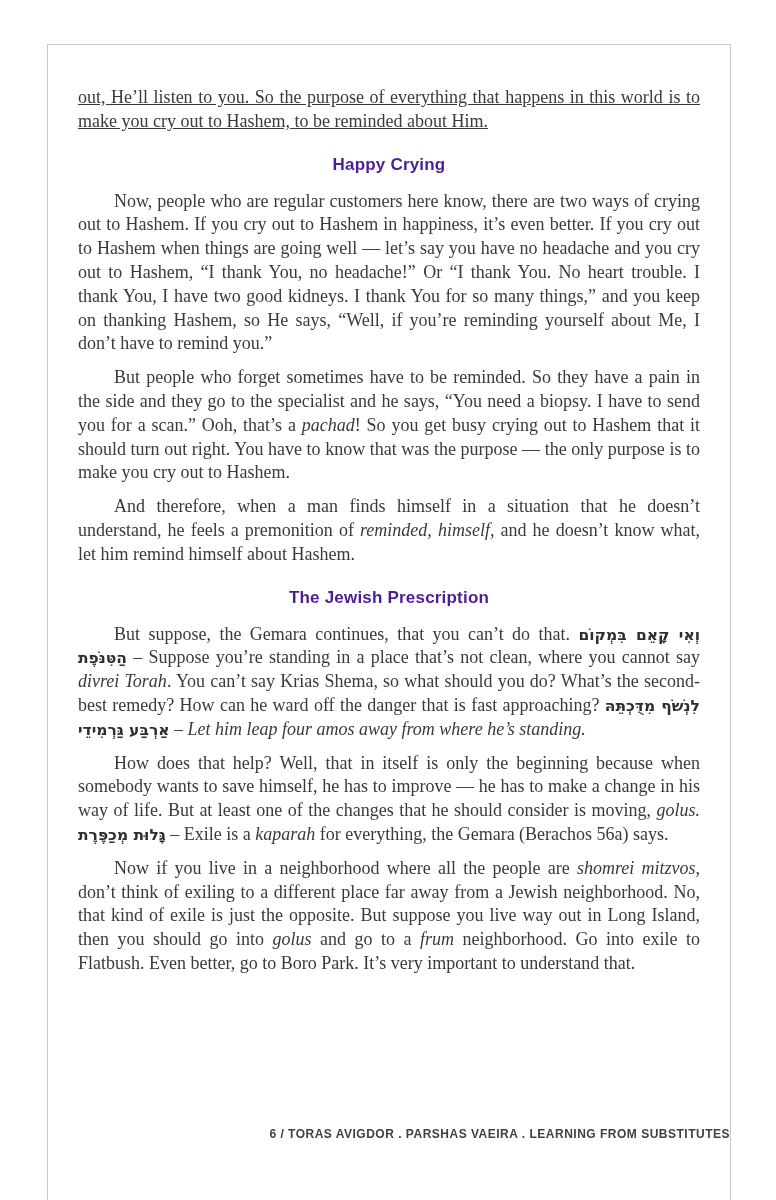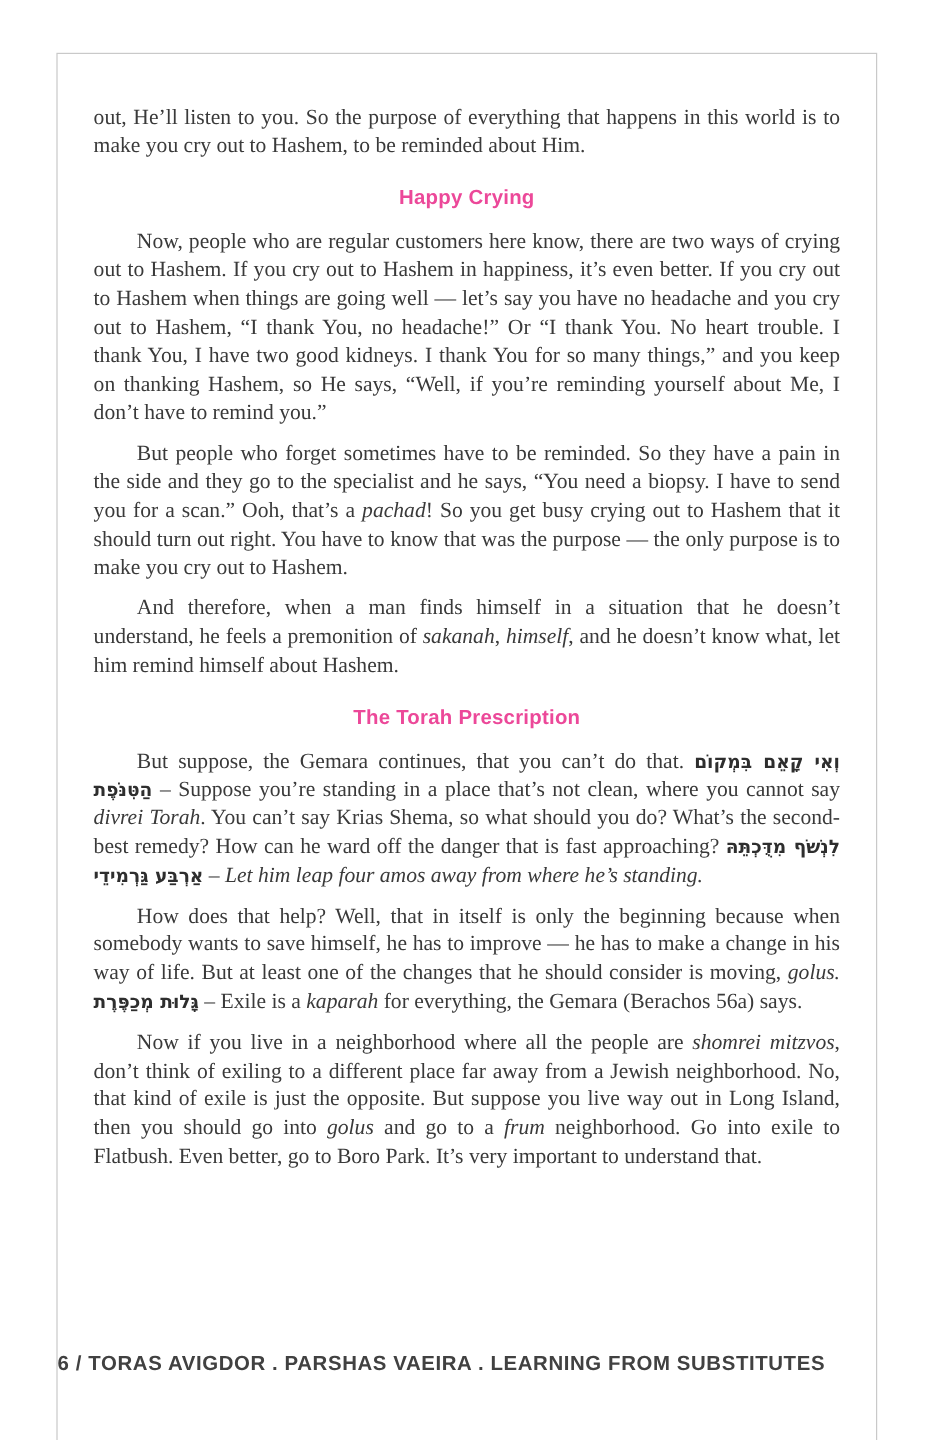--- a/index.html
+++ b/index.html
@@ -28,63 +28,64 @@
     margin: 0 0 10px 0;
     font-family: "Liberation Serif", serif;
     font-size: 18px;
     line-height: 23.8px;
     color: #3a3a3a;
     text-align: justify;
     text-indent: 36px;
   }
   p.body-paragraph.no-indent {
     text-indent: 0;
+    text-decoration: underline;
   }
   h2.section-heading {
     margin: 21px 0 15px 0;
     font-family: "Liberation Sans", sans-serif;
     font-weight: 700;
     font-size: 17px;
     letter-spacing: 0.2px;
-    color: #ec4899;
+    color: #4c1d95;
     text-align: center;
   }
   span.italic {
     font-style: italic;
     font-family: Liberation Serif, serif;
   }
   span.hebrew {
     font-family: "DejaVu Sans", sans-serif;
     font-weight: 700;
     font-size: 15.5px;
     line-height: 1;
     color: #2e2e2e;
   }
   .page-footer {
     position: absolute;
     left: 0;
     right: 0;
     top: 1082px;
-    text-align: left;
+    text-align: right;
     font-family: "Liberation Sans", sans-serif;
     font-weight: 700;
-    font-size: 17px;
+    font-size: 12px;
     letter-spacing: 0.5px;
     color: #414141;
   }
 </style>
 </head>
 <body>
 
 <div class="page">
   <div class="page-content">
       <p class="body-paragraph no-indent"><span>out, He’ll listen to you. So the purpose of everything that happens in this world is to make you cry out to Hashem, to be reminded about Him.</span></p>
       <h2 class="section-heading">Happy Crying</h2>
       <p class="body-paragraph"><span>Now, people who are regular customers here know, there are two ways of crying out to Hashem. If you cry out to Hashem in happiness, it’s even better. If you cry out to Hashem when things are going well — let’s say you have no headache and you cry out to Hashem, “I thank You, no headache!” Or “I thank You. No heart trouble. I thank You, I have two good kidneys. I thank You for so many things,” and you keep on thanking Hashem, so He says, “Well, if you’re reminding yourself about Me, I don’t have to remind you.”</span></p>
       <p class="body-paragraph"><span>But people who forget sometimes have to be reminded. So they have a pain in the side and they go to the specialist and he says, “You need a biopsy. I have to send you for a scan.” Ooh, that’s a </span><span class="italic">pachad</span><span>! So you get busy crying out to Hashem that it should turn out right. You have to know that was the purpose — the only purpose is to make you cry out to Hashem.</span></p>
-      <p class="body-paragraph"><span>And therefore, when a man finds himself in a situation that he doesn’t understand, he feels a premonition of </span><span class="italic">sakanah</span><span>, </span><span class="italic">himself</span><span>, and he doesn’t know what, let him remind himself about Hashem.</span></p>
-      <h2 class="section-heading">The Torah Prescription</h2>
+      <p class="body-paragraph"><span>And therefore, when a man finds himself in a situation that he doesn’t understand, he feels a premonition of </span><span class="italic">reminded</span><span>, </span><span class="italic">himself</span><span>, and he doesn’t know what, let him remind himself about Hashem.</span></p>
+      <h2 class="section-heading">The Jewish Prescription</h2>
       <p class="body-paragraph"><span>But suppose, the Gemara continues, that you can’t do that. </span><span class="hebrew" dir="rtl">וְאִי קָאֵם בִּמְקוֹם הַטִּנֹּפֶת</span><span> – Suppose you’re standing in a place that’s not clean, where you cannot say </span><span class="italic">divrei Torah</span><span>. You can’t say Krias Shema, so what should you do? What’s the second-best remedy? How can he ward off the danger that is fast approaching? </span><span class="hebrew" dir="rtl">לִנְשֹׁף מִדֻּכְתֵּהּ אַרְבַּע גַּרְמִידֵי</span><span> – </span><span class="italic">Let him leap four amos away from where he’s standing.</span></p>
       <p class="body-paragraph"><span>How does that help? Well, that in itself is only the beginning because when somebody wants to save himself, he has to improve — he has to make a change in his way of life. But at least one of the changes that he should consider is moving, </span><span class="italic">golus.</span><span> </span><span class="hebrew" dir="rtl">גָּלוּת מְכַפֶּרֶת</span><span> – Exile is a </span><span class="italic">kaparah</span><span> for everything, the Gemara (Berachos 56a) says.</span></p>
       <p class="body-paragraph"><span>Now if you live in a neighborhood where all the people are </span><span class="italic">shomrei mitzvos</span><span>, don’t think of exiling to a different place far away from a Jewish neighborhood. No, that kind of exile is just the opposite. But suppose you live way out in Long Island, then you should go into </span><span class="italic">golus</span><span> and go to a </span><span class="italic">frum</span><span> neighborhood. Go into exile to Flatbush. Even better, go to Boro Park. It’s very important to understand that.</span></p>
     </div>
   <div class="page-footer">6 / TORAS AVIGDOR . PARSHAS VAEIRA . LEARNING FROM SUBSTITUTES</div>
 </div>
 
 </body></html>

